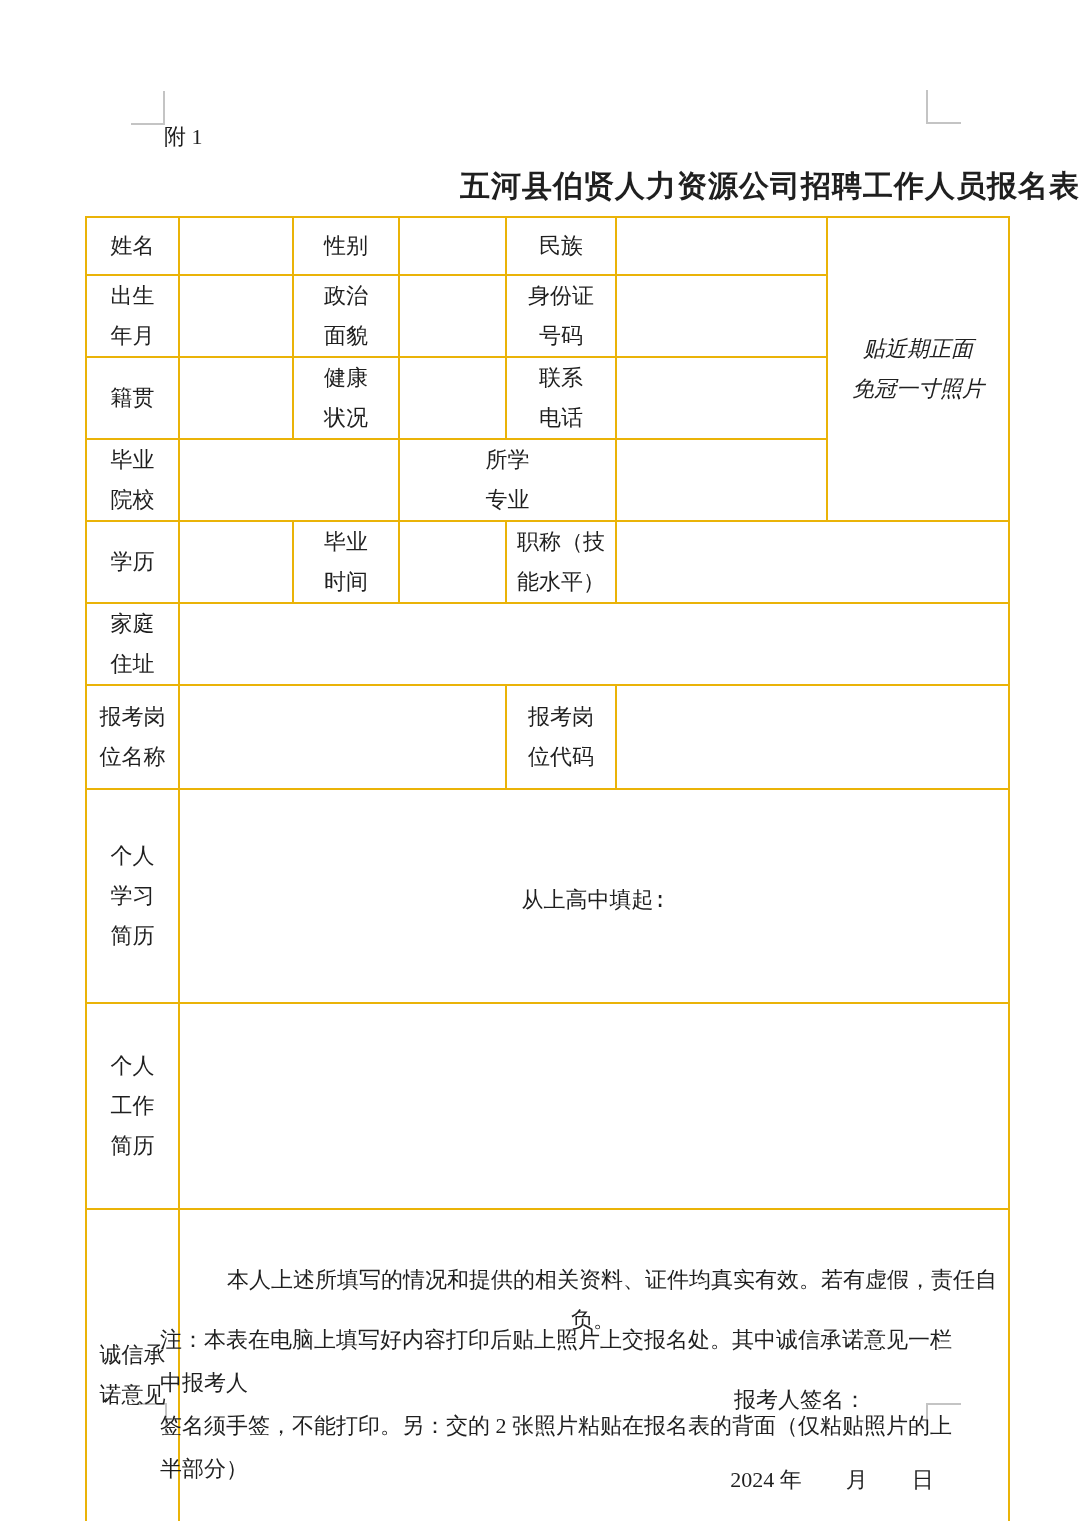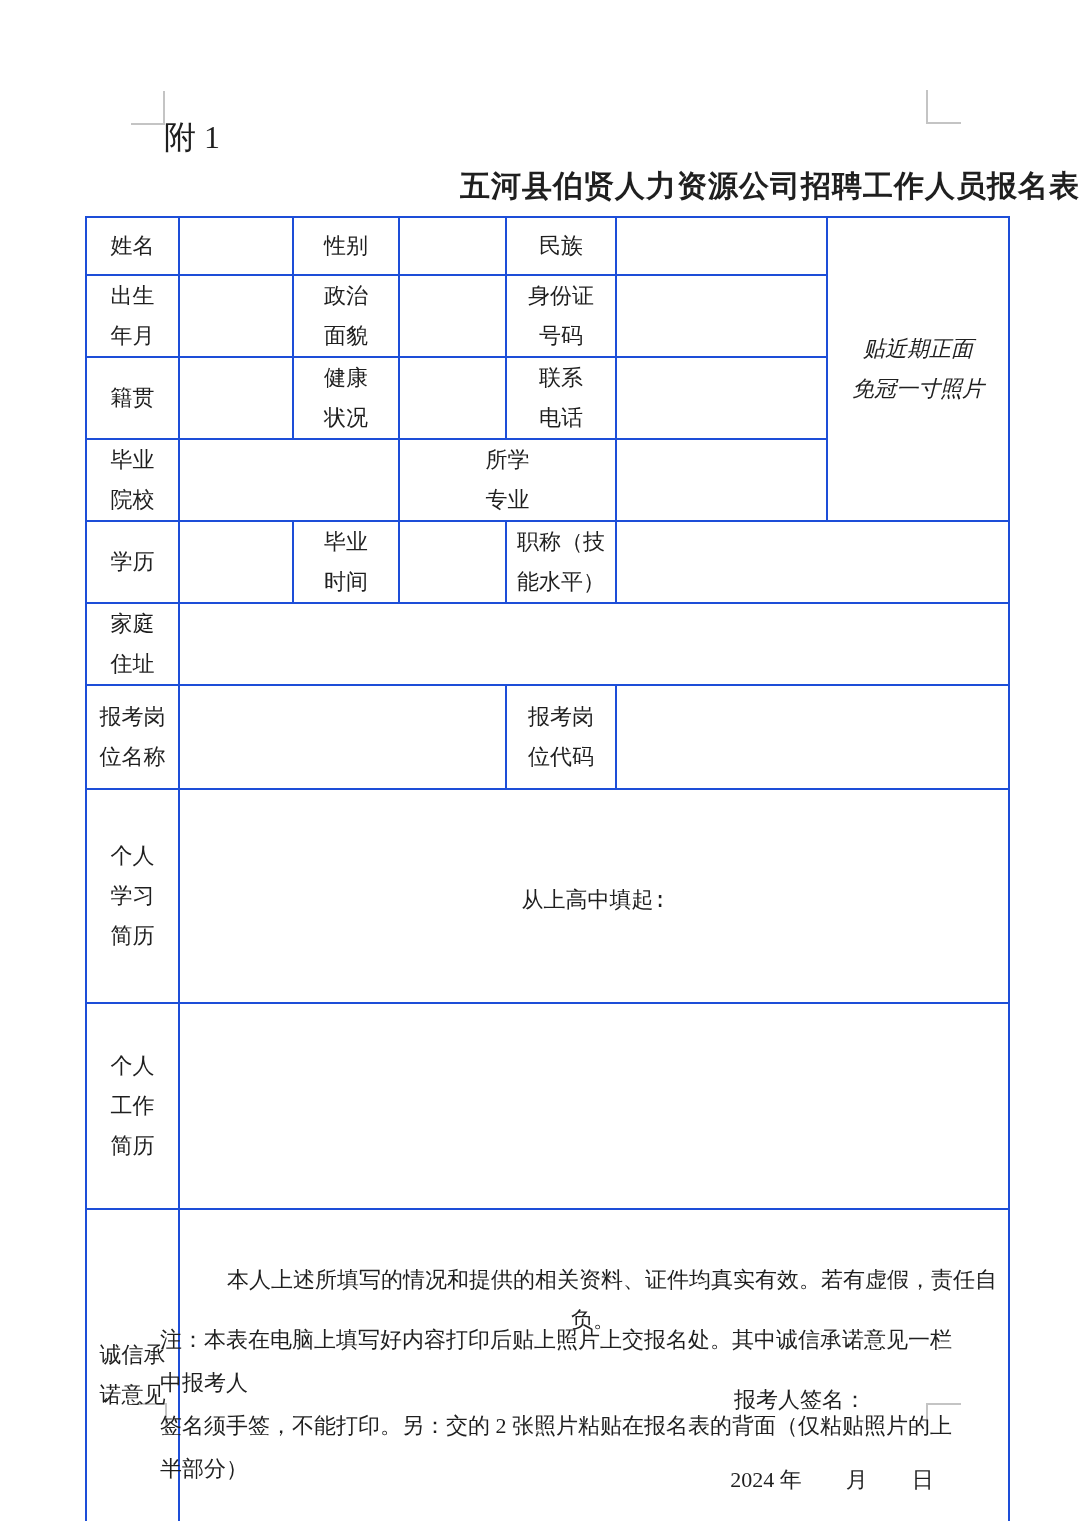--- a/index.html
+++ b/index.html
@@ -6,35 +6,35 @@
   .page {
     position:relative;
     width:1080px; height:1521px;
     background:#ffffff;
     color:#1f1f1f;
     font-family:"Liberation Serif", serif;
     overflow:hidden;
   }
   .attachment {
     position:absolute; left:164px; top:120px;
-    font-size:32px; line-height:34px;
+    font-size:22px; line-height:34px;
   }
   .title {
     position:absolute; left:0; top:166px; width:1080px;
     text-align:right;
     font-size:30px; font-weight:700; letter-spacing:1px;
     font-family:"Liberation Sans", sans-serif;
   }
   table.form-table {
     position:absolute; left:85px; top:216px;
     width:923px;
     border-collapse:collapse; table-layout:fixed;
   }
   table.form-table td {
-    border:2px solid #1d4ed8;
+    border:2px solid #eab308;
     font-size:22px;
     padding:0;
     text-align:center;
     vertical-align:middle;
     white-space:pre-line;
     line-height:40px;
     overflow:hidden;
   }
   td.lbl { color:#1f1f1f; }
   td.lbl3 { line-height:44px; }

